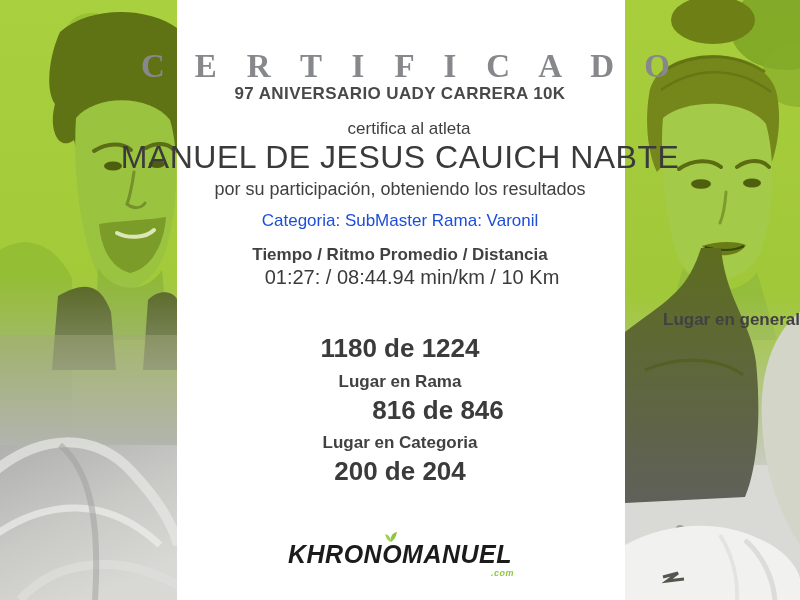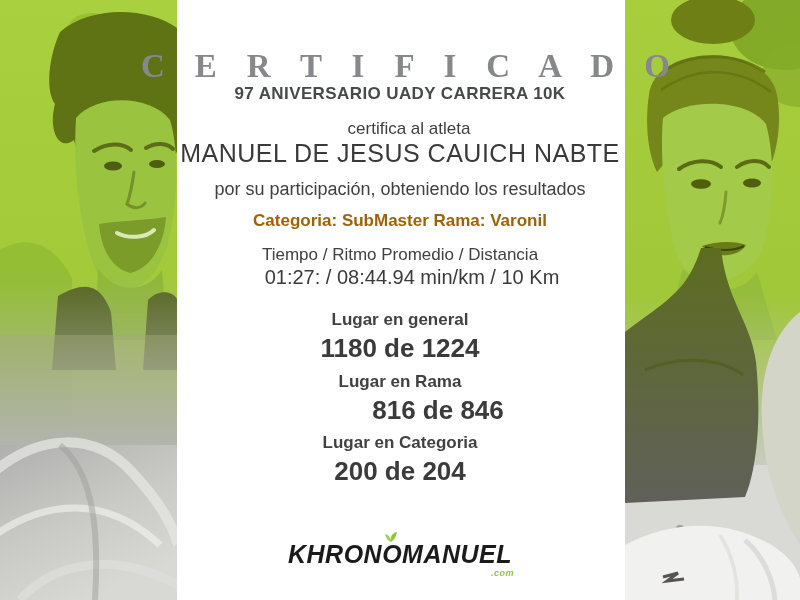--- a/index.html
+++ b/index.html
@@ -12,26 +12,26 @@
   .photo-left{left:0;width:177px;}
   .photo-right{right:0;width:175px;}
 
   .center-col{position:absolute;left:0;top:0;width:800px;height:600px;}
   .line{position:absolute;left:0;width:100%;text-align:center;white-space:nowrap;}
 
   .title{top:48px;font-family:"Liberation Serif",serif;font-weight:bold;
          font-size:33px;letter-spacing:0.33em;color:#87888b;padding-left:0.33em;}
   .event{top:84px;font-size:17px;font-weight:bold;color:#48494b;letter-spacing:0.4px;}
   .certifies{top:119px;font-size:17px;color:#3f3f3f;padding-left:9px;}
-  .athlete{top:139px;font-size:25px;color:#3a3a3a;letter-spacing:0.5px;}
+  .athlete{top:139px;font-size:32px;color:#3a3a3a;letter-spacing:0.5px;}
   .participation{top:179px;font-size:18px;color:#404040;}
-  .category{top:211px;font-size:17px;font-weight:bold;color:#a16207;}
-  .metrics-label{top:245px;font-size:17px;font-weight:normal;color:#414141;}
+  .category{top:211px;font-size:17px;font-weight:normal;color:#1d4ed8;}
+  .metrics-label{top:245px;font-size:17px;font-weight:bold;color:#414141;}
   .metrics-value{top:266px;font-size:20px;color:#3b3b3b;padding-left:12px;}
-  .pl-label-0{top:310px;font-size:17px;font-weight:bold;color:#414141;}
+  .pl-label-0{top:310px;font-size:17px;font-weight:bold;color:#414141;text-align:right;}
   .pl-value-0{top:333px;font-size:26px;font-weight:bold;color:#3b3b3b;}
   .pl-label-1{top:372px;font-size:17px;font-weight:bold;color:#414141;}
   .pl-value-1{top:395px;font-size:26px;font-weight:bold;color:#3b3b3b;padding-left:38px;}
   .pl-label-2{top:433px;font-size:17px;font-weight:bold;color:#414141;}
   .pl-value-2{top:456px;font-size:26px;font-weight:bold;color:#3b3b3b;}
   .issued{top:503px;font-size:13px;font-weight:bold;color:#4a4a4a;}
 
   .logo-wrap{top:540px;}
   .logo{position:relative;display:inline-block;font-style:italic;font-weight:bold;
         font-size:25px;color:#1b1b1b;letter-spacing:0.5px;}

